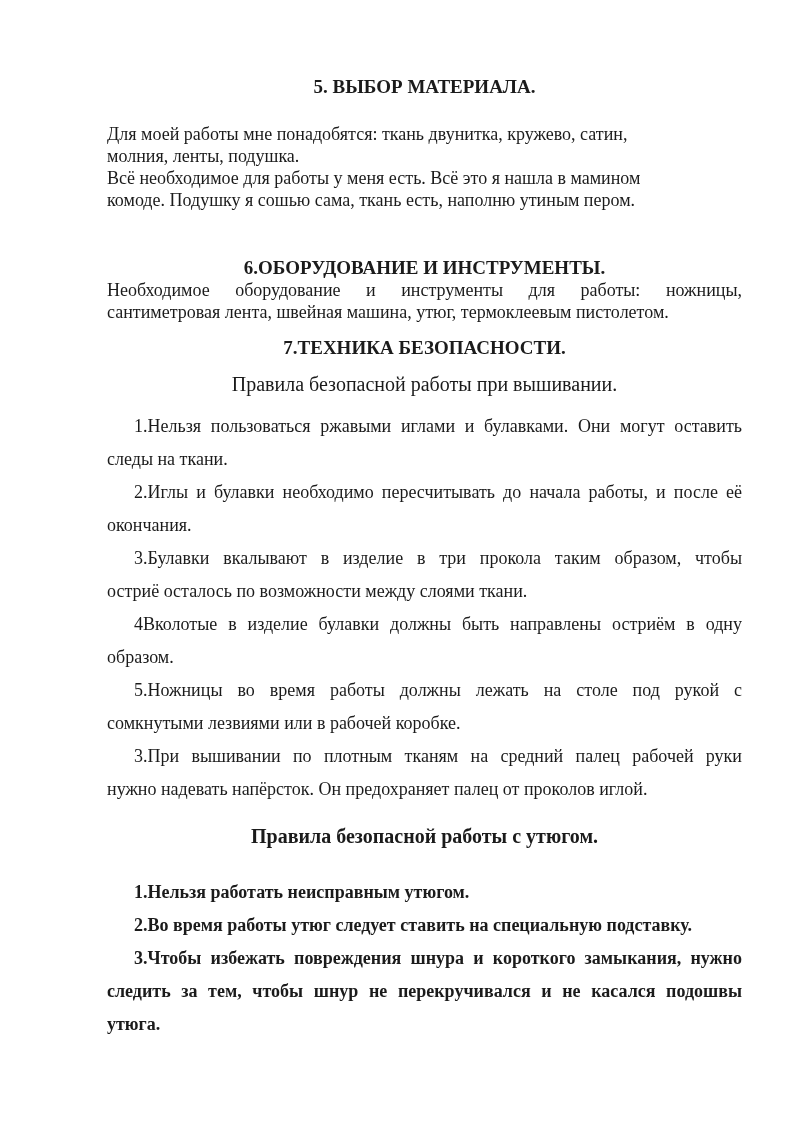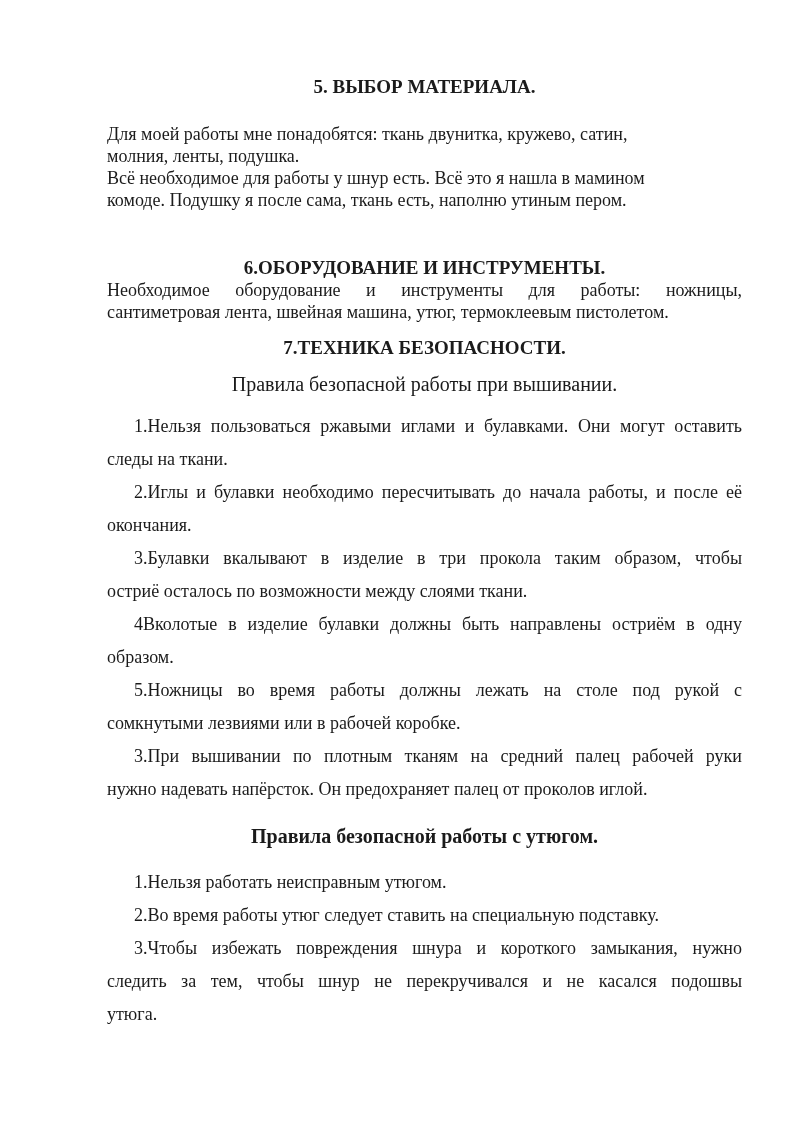--- a/index.html
+++ b/index.html
@@ -39,34 +39,34 @@
   .sub-bold { font-weight: bold; }
   .rules { line-height: 33px; }
 
   .mt-para1   { margin-top: 25px; }
   .mt-h6      { margin-top: 46px; }
   .mt-para2   { }
   .mt-h7      { margin-top: 14px; }
   .mt-sub     { margin-top: 12px; text-align: center; }
   .mt-rules   { margin-top: 13px; }
   .mt-iron-h  { margin-top: 17px; }
-  .mt-iron-l  { margin-top: 17px; }
+  .mt-iron-l  { margin-top: 27px; font-weight: bold; }
 </style>
 </head>
 <body>
 
 <div class="page">
 
   <div class="h-num">5. ВЫБОР МАТЕРИАЛА.</div>
 
   <div class="para mt-para1">
     <div class="ln">Для моей работы мне понадобятся: ткань двунитка, кружево, сатин,</div>
     <div class="ln">молния, ленты, подушка.</div>
-    <div class="ln">Всё необходимое для работы у шнур есть. Всё это я нашла в мамином</div>
-    <div class="ln">комоде. Подушку я после сама, ткань есть, наполню утиным пером.</div>
+    <div class="ln">Всё необходимое для работы у меня есть. Всё это я нашла в мамином</div>
+    <div class="ln">комоде. Подушку я сошью сама, ткань есть, наполню утиным пером.</div>
   </div>
 
   <div class="h-num mt-h6">6.ОБОРУДОВАНИЕ И ИНСТРУМЕНТЫ.</div>
 
   <div class="para mt-para2">
     <div class="ln j">Необходимое оборудование и инструменты для работы: ножницы,</div>
     <div class="ln">сантиметровая лента, швейная машина, утюг, термоклеевым пистолетом.</div>
   </div>
 
   <div class="h-num mt-h7">7.ТЕХНИКА БЕЗОПАСНОСТИ.</div>

